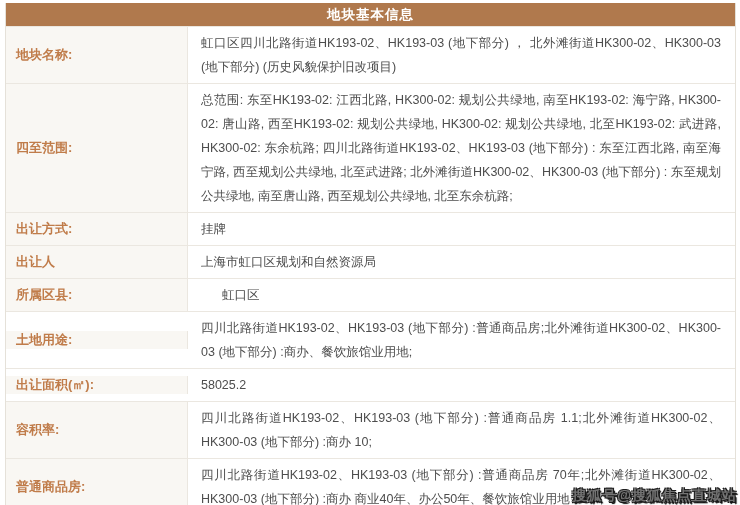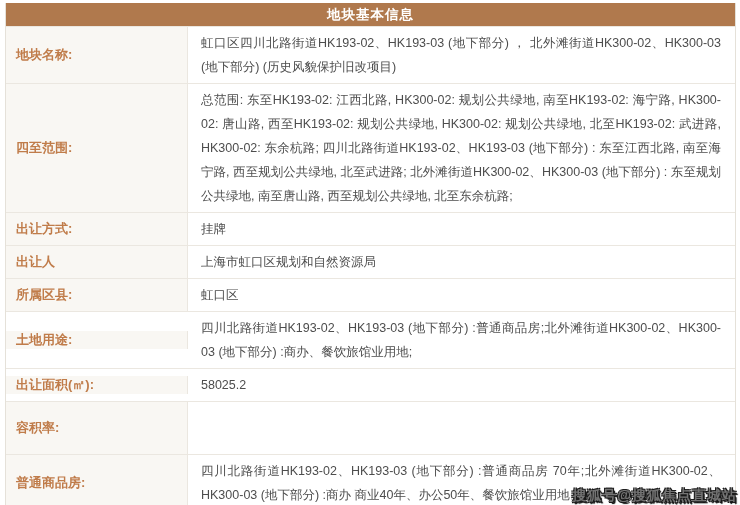--- a/index.html
+++ b/index.html
@@ -59,21 +59,21 @@
     display: flex;
     align-items: center;
     text-align: justify;
   }
   .value-cell span { width: 100%; }
   
   .r0 { min-height: 51px; }
   .r1 { min-height: 106px; }
   .r2 { min-height: 31px; }
   .r3 { min-height: 31px; }
-  .r4 { min-height: 32px; }
+  .r4 { min-height: 32px; gap: 21px; }
   .r5 { min-height: 52px; align-items: center; }
   .r6 { min-height: 30px; align-items: center; }
   .r7 { min-height: 53px; }
   .r8 { min-height: 49px; }
   .r9 { min-height: 29px; }
   .watermark {
     position: absolute;
     right: 3px;
     bottom: 0;
     font-size: 14px;
@@ -141,20 +141,23 @@
 
     <div class="row r6">
       <div class="label-cell">出让面积(㎡):</div>
       <div class="value-cell">
           <span>58025.2</span>
         </div>
     </div>
 
     <div class="row r7">
       <div class="label-cell">容积率:</div>
+      <div class="value-cell">
+          <span>四川北路街道HK193-02、HK193-03 (地下部分) :普通商品房 1.1;北外滩街道HK300-02、HK300-03 (地下部分) :商办 10;</span>
+        </div>
     </div>
 
     <div class="row r8">
       <div class="label-cell">普通商品房:</div>
       <div class="value-cell">
           <span>四川北路街道HK193-02、HK193-03 (地下部分) :普通商品房 70年;北外滩街道HK300-02、HK300-03 (地下部分) :商办 商业40年、办公50年、餐饮旅馆业用地 40年;</span>
         </div>
     </div>
 
 

